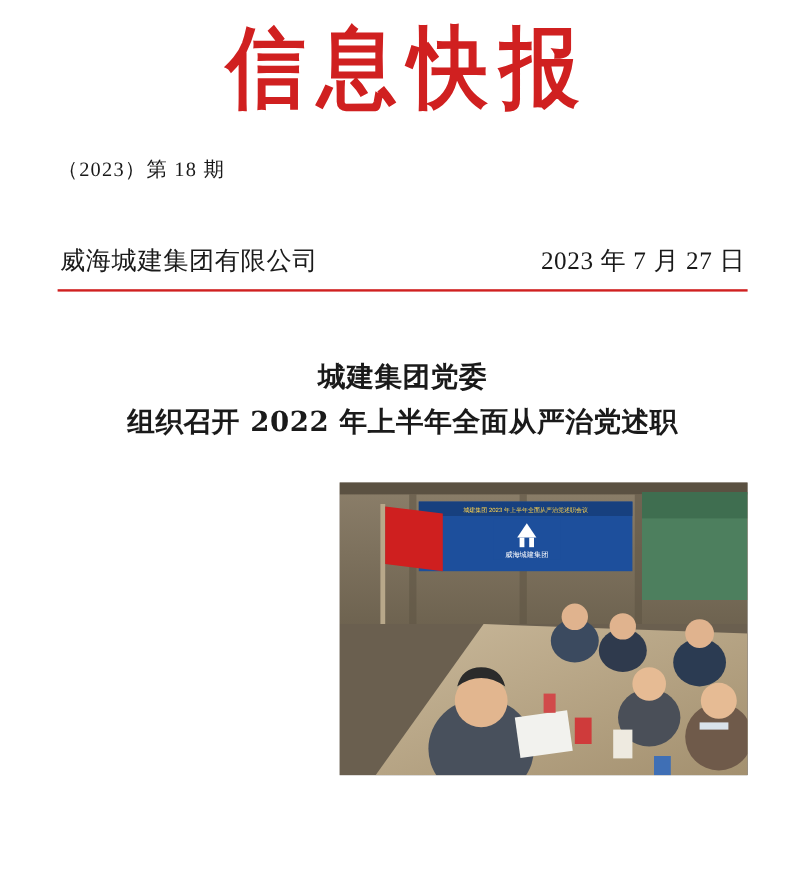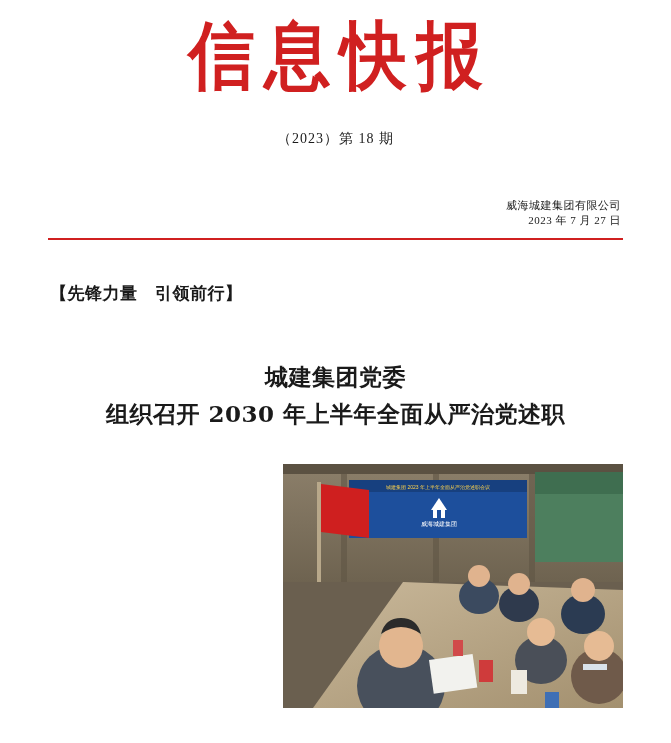--- a/index.html
+++ b/index.html
@@ -36,37 +36,36 @@
     font-weight: 700;
     color: #d02020;
     letter-spacing: 10px;
     text-indent: 10px;
     white-space: nowrap;
     transform: scaleY(1.12);
     transform-origin: center top;
   }
 
   .issue-line {
-    text-align: center;
-    font-size: 14px;
+    text-align: left;
+    font-size: 17px;
     letter-spacing: 1px;
     margin-top: 28px;
     color: #1a1a1a;
   }
 
   .meta-row {
     display: flex;
     justify-content: space-between;
     align-items: flex-end;
     margin-top: 50px;
-    font-size: 11px;
+    font-size: 21px;
     letter-spacing: 0.5px;
     padding: 0 2px 10px 2px;
     border-bottom: 2px solid #d02020;
-    flex-direction: column;
   }
   .meta-left, .meta-right { white-space: nowrap; }
 
   .tagline {
     margin-top: 42px;
     font-size: 17px;
     font-weight: 700;
     letter-spacing: 0.5px;
     padding-left: 2px;
   }
@@ -117,25 +116,24 @@
     <div class="masthead-title">信息快报</div>
   </div>
 
   <div class="issue-line">（2023）第 18 期</div>
 
   <div class="meta-row">
     <div class="meta-left">威海城建集团有限公司</div>
     <div class="meta-right">2023 年 7 月 27 日</div>
   </div>
 
-  <div class="tagline">【先锋力量　引领前行】</div>
 
   <div class="headline">
     <span class="l1">城建集团党委</span>
-    <span class="l2">组织召开 2030 年上半年全面从严治党述职</span>
+    <span class="l2">组织召开 2022 年上半年全面从严治党述职</span>
   </div>
 
   <div class="body-area">
 
     <div class="photo">
       <svg width="340" height="244" viewBox="0 0 340 244" xmlns="http://www.w3.org/2000/svg">
         <defs>
           <linearGradient id="wall" x1="0" y1="0" x2="0" y2="1">
             <stop offset="0" stop-color="#8c7f6a"></stop>
             <stop offset="1" stop-color="#6e6350"></stop>

